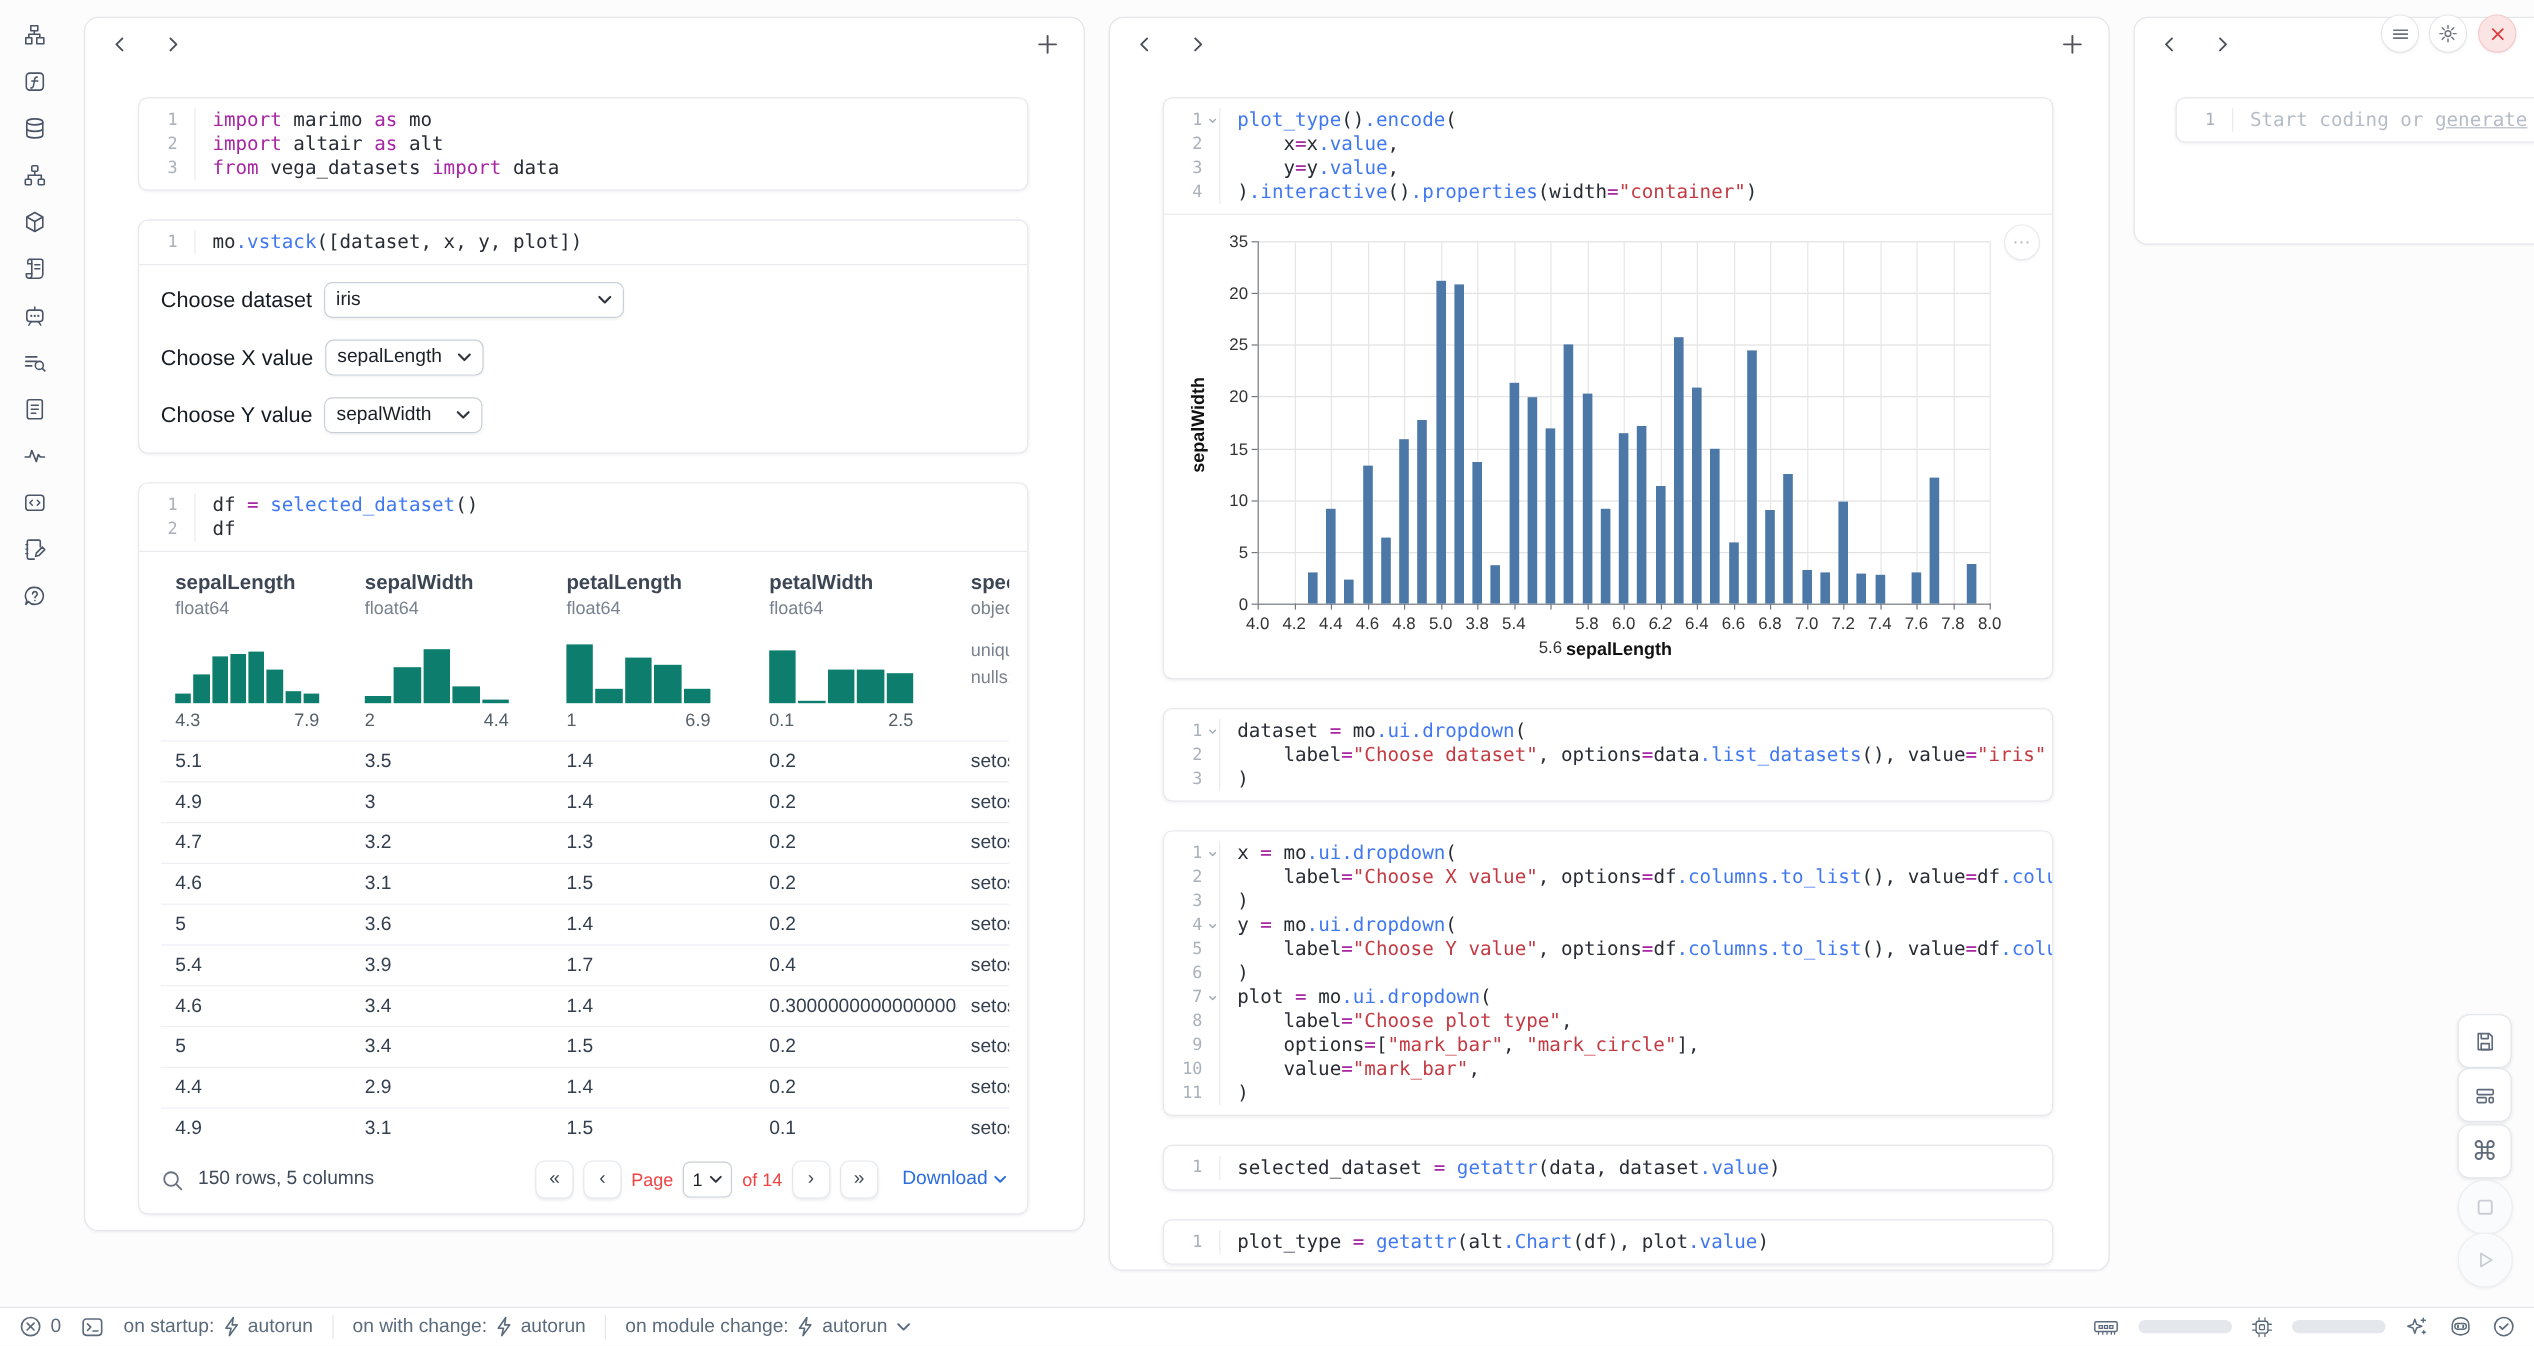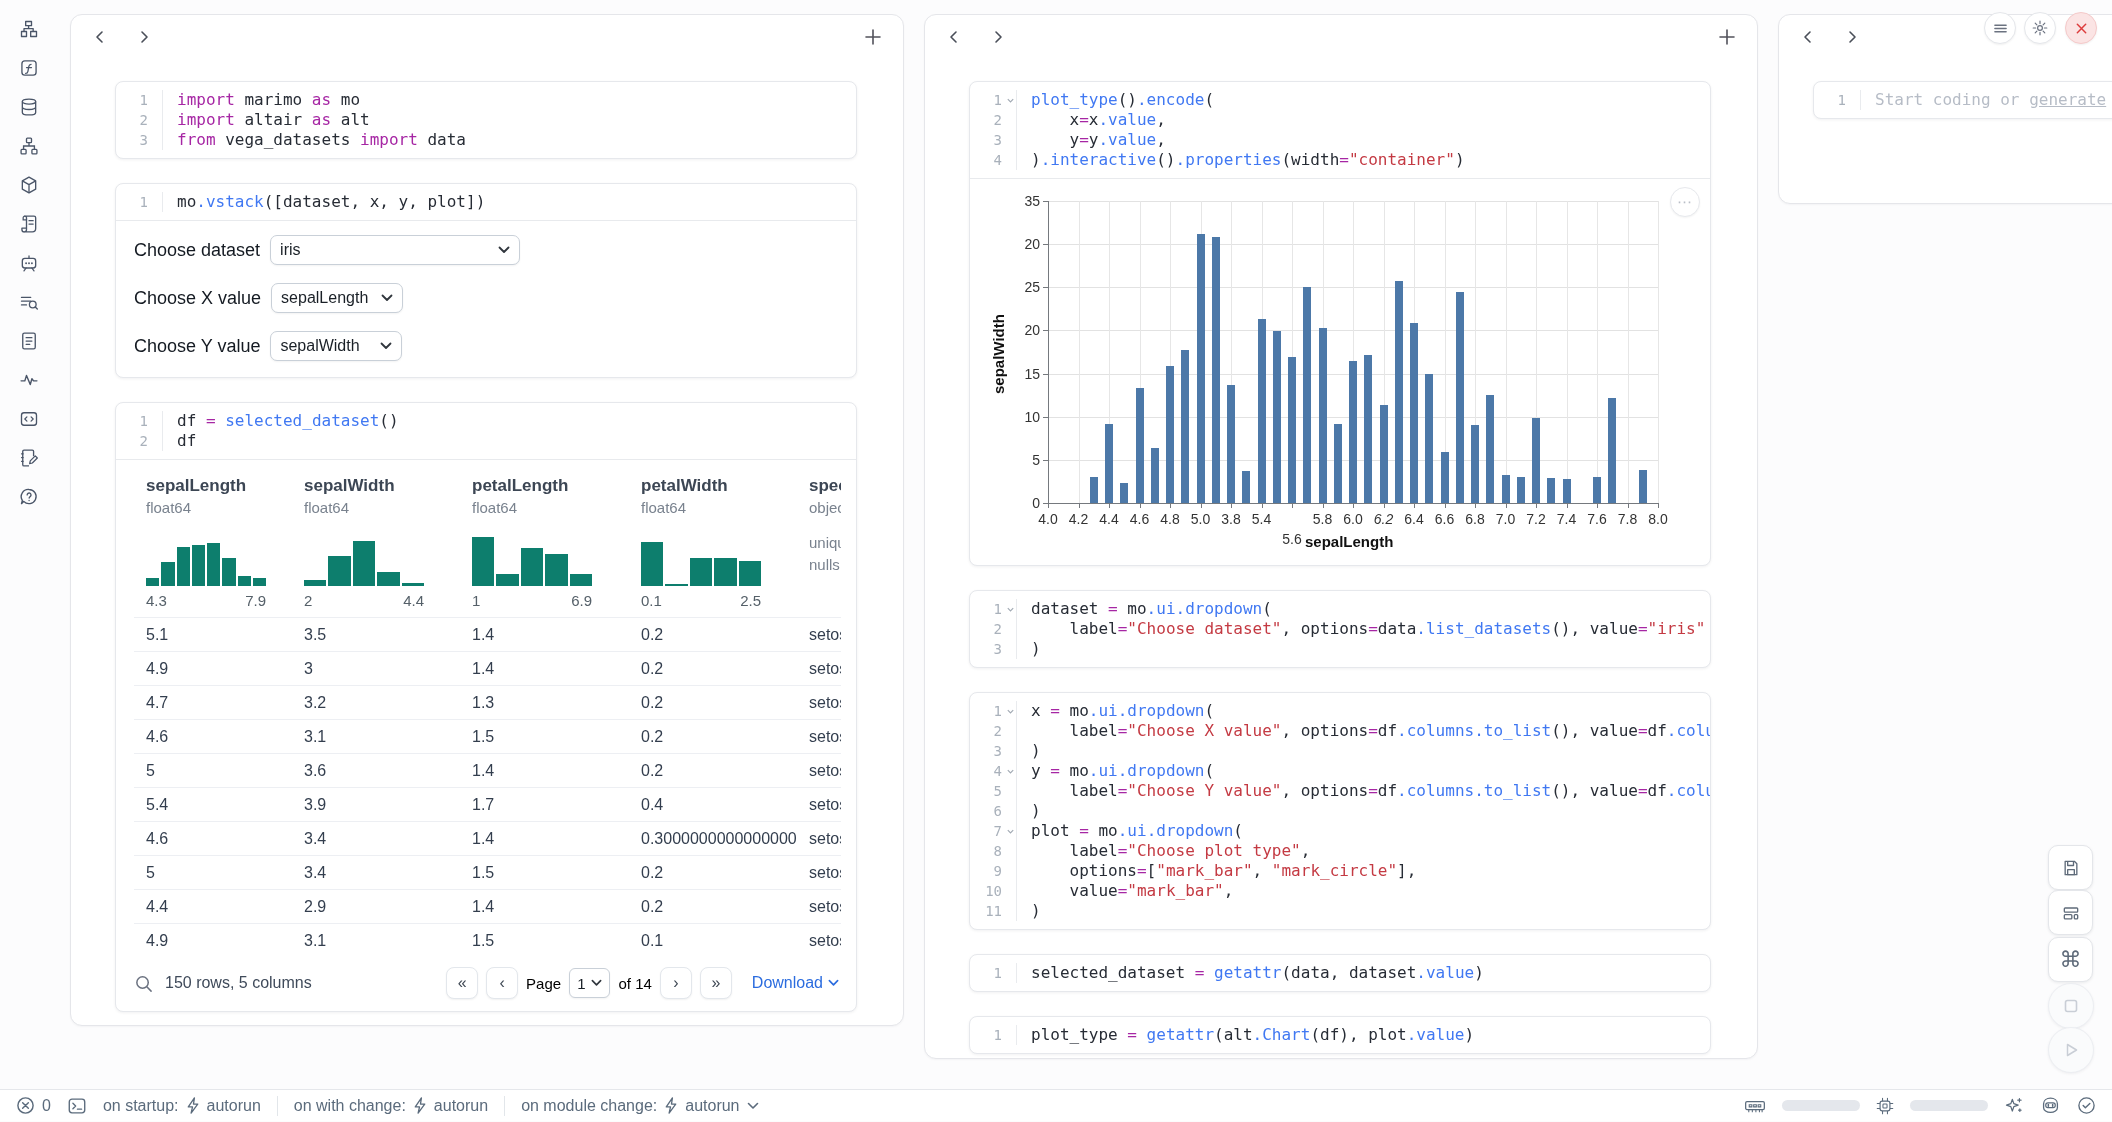--- a/index.html
+++ b/index.html
@@ -47,21 +47,21 @@
   .hist{display:flex;align-items:flex-end;gap:2px;height:54px;width:120px;margin-top:16px;}
   .hist .hist-bar{flex:1;background:#0d7e6d;}
   .hist-range{display:flex;justify-content:space-between;width:120px;font-size:15px;color:#556069;margin-top:6px;}
   .col-meta{margin-top:16px;font-size:15px;color:#79828e;line-height:22px;white-space:nowrap;}
   .df-row{display:grid;grid-template-columns:158px 168px 169px 168px 160px;border-top:1px solid #edeff3;height:33px;align-items:center;}
   .df-cell{padding:0 10px 0 12px;font-size:16px;color:#333e4e;white-space:nowrap;overflow:hidden;}
   .df-footer{display:flex;align-items:center;height:44px;padding:0 17px 6px 18px;gap:12px;}
   .df-summary{font-size:16px;color:#3f4a5a;}
   .pager{margin-left:auto;display:flex;align-items:center;gap:8px;}
   .pg-btn{width:30px;height:30px;border:1px solid #e3e7ec;border-radius:8px;box-shadow:0 1px 2px rgba(0,0,0,.06);display:flex;align-items:center;justify-content:center;font-size:16px;color:#3f4854;background:#fff;cursor:pointer;}
-  .pg-text{font-size:15px;color:#000000;}
+  .pg-text{font-size:15px;color:#ef4444;}
   .pg-select{height:28px;border:1px solid #c9d0d8;border-radius:6px;box-shadow:0 1px 2px rgba(0,0,0,.05);display:flex;align-items:center;gap:6px;padding:0 7px;font-size:15px;color:#1a2027;cursor:pointer;background:#fff;}
   .download{display:flex;align-items:center;gap:5px;color:#2b6cdf;font-size:16px;margin-left:8px;cursor:pointer;}
   
   .chart-out{position:relative;height:386px;}
   .chart-area{position:absolute;left:28px;top:12px;width:690px;height:370px;}
   .gridline-h{position:absolute;height:1px;background:#e2e2e2;}
   .gridline-v{position:absolute;width:1px;background:#e6e6e6;}
   .axis-domain{position:absolute;background:#75797e;}
   .tickmark{position:absolute;background:#75797e;}
   .chart-bar{position:absolute;background:#4c78a8;}

